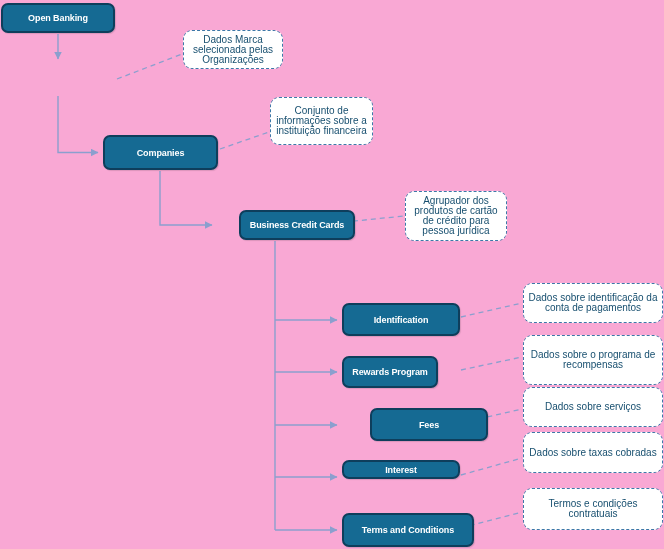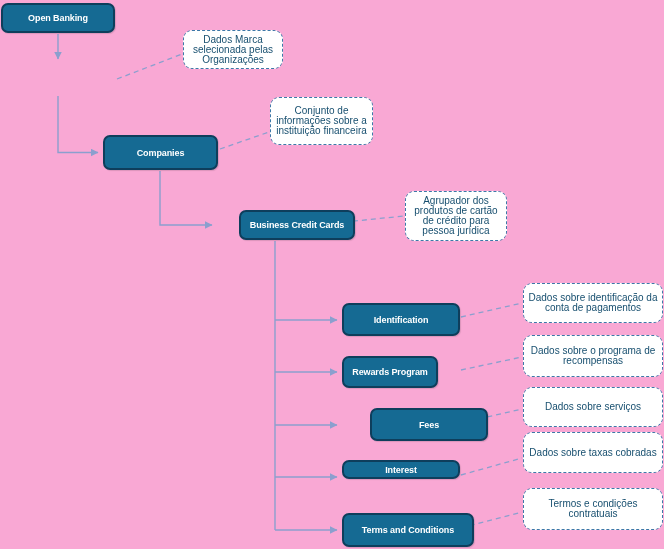--- a/index.html
+++ b/index.html
@@ -89,20 +89,20 @@
   <div class="callout" style="left:270px;top:97px;  width:103px; height:48px;">Conjunto de
 informações sobre a
 instituição
 financeira</div>
   <div class="callout" style="left:405px;top:191px; width:102px; height:50px;">Agrupador dos
 produtos de cartão
 de crédito para
 pessoa jurídica</div>
   <div class="callout" style="left:523px;top:283px; width:140px; height:40px;">Dados sobre identificação da
 conta de pagamentos</div>
-  <div class="callout" style="left:523px;top:335px; width:140px; height:42px;">Dados sobre o programa de
+  <div class="callout" style="left:523px;top:335px; width:140px; height:50px;">Dados sobre o programa de
 recompensas</div>
   <div class="callout" style="left:523px;top:387px; width:140px; height:40px;">Dados sobre serviços</div>
   <div class="callout" style="left:523px;top:432px; width:140px; height:41px;">Dados sobre taxas cobradas</div>
   <div class="callout" style="left:523px;top:488px; width:140px; height:42px;">Termos e condições
 contratuais</div>
 
 </div>
 
 </body></html>

